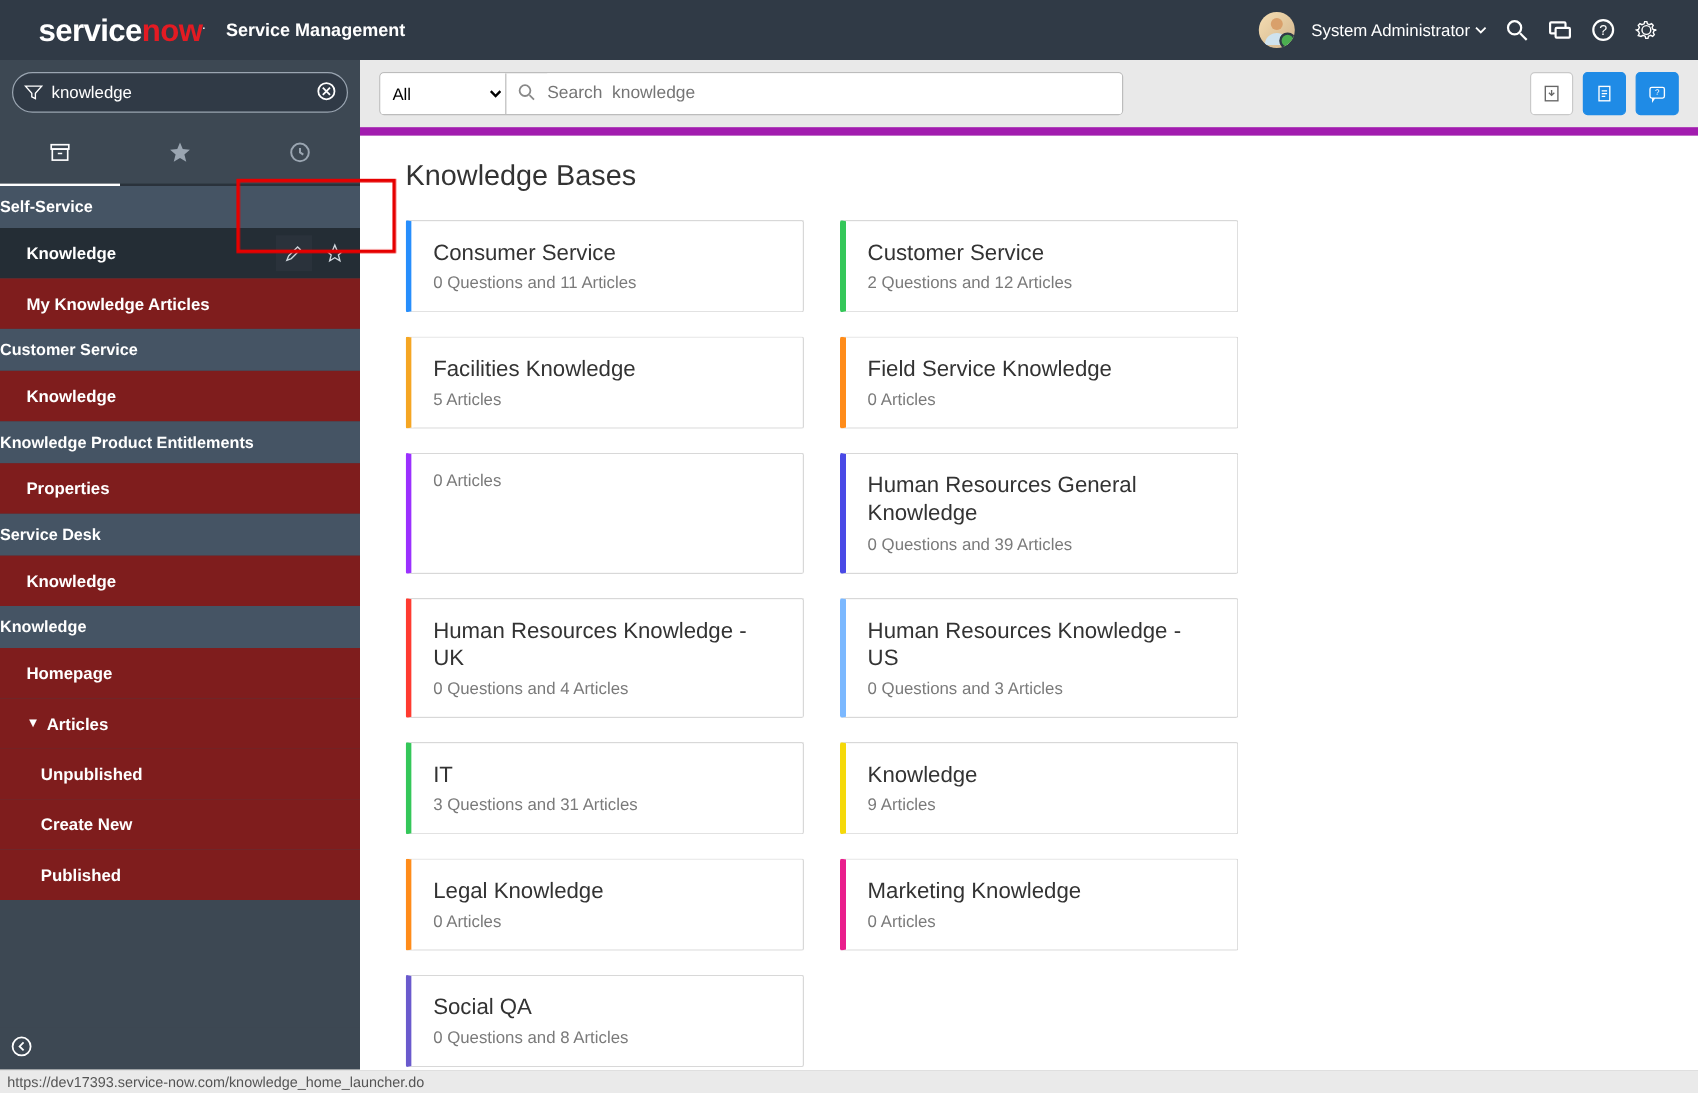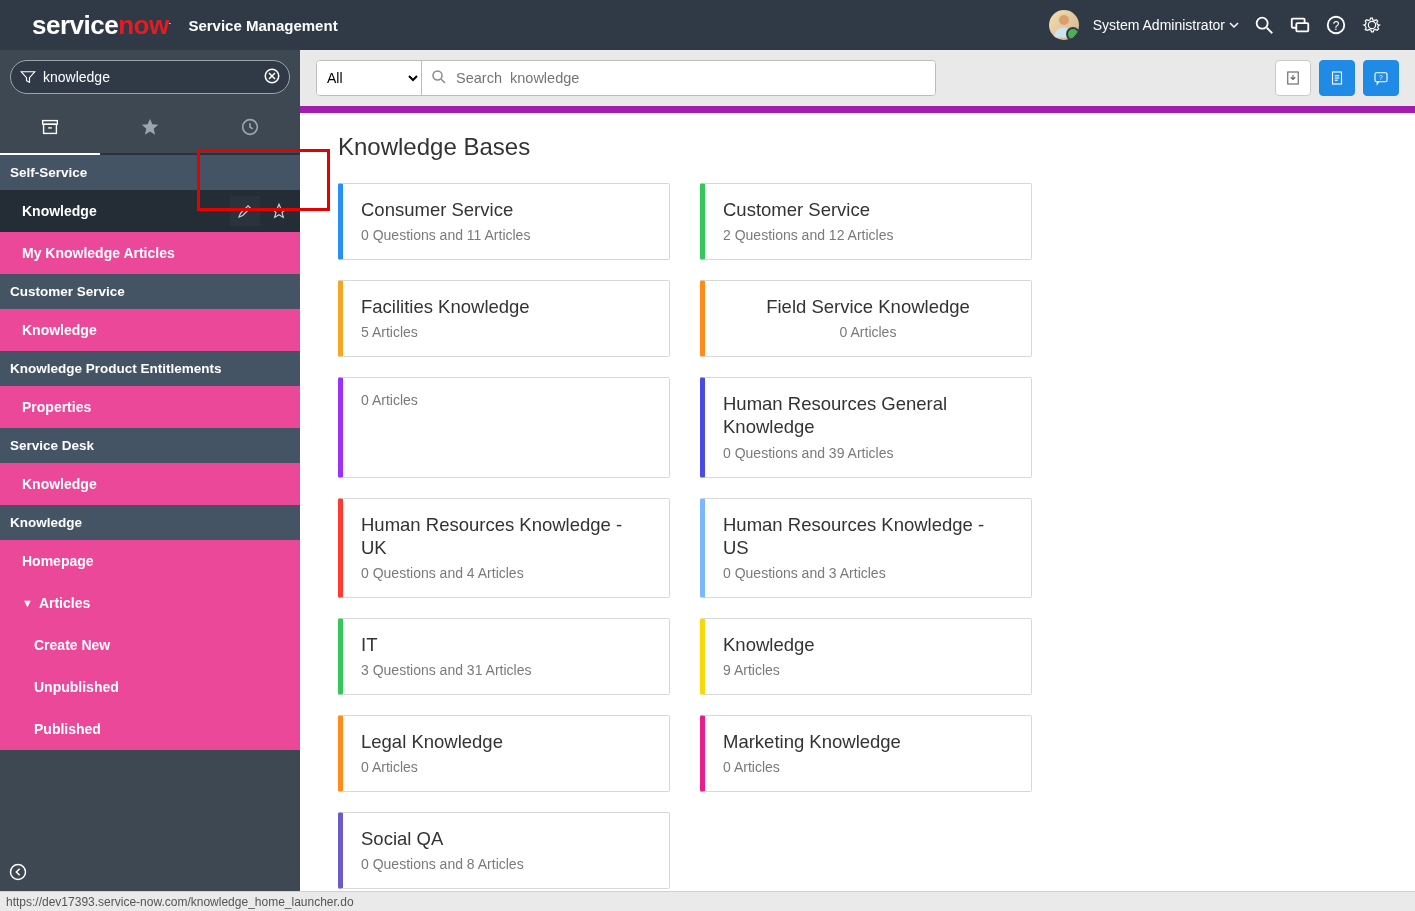--- a/index.html
+++ b/index.html
@@ -32,22 +32,22 @@
   .nav-tab { flex:1; text-align:center; padding:12px 0; cursor:pointer; position:relative; }
   .nav-tab.active::after { content:""; position:absolute; bottom:-2px; left:0; right:0; height:2px; background:#fff; }
   .nav-tab svg { width:22px; height:22px; fill:#9aa5b1; }
   .nav-tab.active svg { fill:#fff; }
   
   .nav-scroll { flex:1; overflow-y:auto; position:relative; }
   .nav-scroll::-webkit-scrollbar { width:10px; }
   .nav-scroll::-webkit-scrollbar-track { background:#e8e8e8; }
   .nav-scroll::-webkit-scrollbar-thumb { background:#b0b0b0; }
   
-  .nav-section-hdr { background:#455464; padding:10px 10px; font-weight:700; font-size:13.5px; }
-  .nav-item { padding:13px 10px 13px 22px; font-size:14px; font-weight:600; cursor:pointer; background:#ec4899; display:flex; align-items:center; position:relative;}
+  .nav-section-hdr { background:#455464; padding:10px 0; font-weight:700; font-size:13.5px; }
+  .nav-item { padding:13px 10px 13px 22px; font-size:14px; font-weight:600; cursor:pointer; background:#7f1d1d; display:flex; align-items:center; position:relative;}
   .nav-item.active { background:#242d35; }
   .nav-item.sub2 { padding-left:34px; }
   .nav-item .caret { margin-right:6px; font-size:11px; }
   .nav-item-actions { position:absolute; right:6px; top:50%; transform:translateY(-50%); display:flex; gap:4px; }
   .nav-item-actions .act { width:30px; height:30px; display:flex; align-items:center; justify-content:center; background:#2a323b; cursor:pointer; }
   .nav-item-actions .act.plain { background:transparent; }
   .nav-item-actions svg { width:18px; height:18px; fill:#cfd6dd; }
   
   .red-box { position:absolute; border:3px solid #e60000; pointer-events:none; left:197px; top:99px; width:133px; height:62px; z-index:50; }
   .bottom-fade { position:absolute; bottom:0; left:0; right:0; padding:6px 8px; background:#3d4853; }
@@ -200,24 +200,24 @@
         </div>
         <div class="nav-section-hdr">Knowledge</div>
         <div class="nav-item">
           <span>Homepage</span>
         </div>
         <div class="nav-item">
           <span class="caret">▼</span>
           <span>Articles</span>
         </div>
         <div class="nav-item sub2">
+          <span>Unpublished</span>
+        </div>
+        <div class="nav-item sub2">
           <span>Create New</span>
-        </div>
-        <div class="nav-item sub2">
-          <span>Unpublished</span>
         </div>
         <div class="nav-item sub2">
           <span>Published</span>
         </div>
       </div>
 
     <div class="bottom-fade">
       <svg viewBox="0 0 24 24">
           <circle cx="12" cy="12" r="9" stroke="#fff" stroke-width="1.8" fill="none"></circle>
           <path d="M14 8l-4 4 4 4" stroke="#fff" stroke-width="1.8" fill="none"></path>
@@ -271,21 +271,21 @@
             <div class="meta">0 Questions and  11 Articles</div>
           </div>
           <div class="kb-card" style="border-left-color: rgb(52, 199, 89);">
             <h3>Customer Service</h3>
             <div class="meta">2 Questions and  12 Articles</div>
           </div>
           <div class="kb-card" style="border-left-color: rgb(245, 166, 35);">
             <h3>Facilities Knowledge</h3>
             <div class="meta"> 5 Articles</div>
           </div>
-          <div class="kb-card" style="border-left-color: rgb(255, 140, 26); text-align: center;">
+          <div class="kb-card" style="border-left-color: rgb(255, 140, 26);">
             <h3>Field Service Knowledge</h3>
             <div class="meta"> 0 Articles</div>
           </div>
           <div class="kb-card" style="border-left-color: rgb(155, 48, 255);">
             <div class="meta"> 0 Articles</div>
           </div>
           <div class="kb-card" style="border-left-color: rgb(74, 74, 230);">
             <h3>Human Resources General Knowledge</h3>
             <div class="meta">0 Questions and  39 Articles</div>
           </div>

